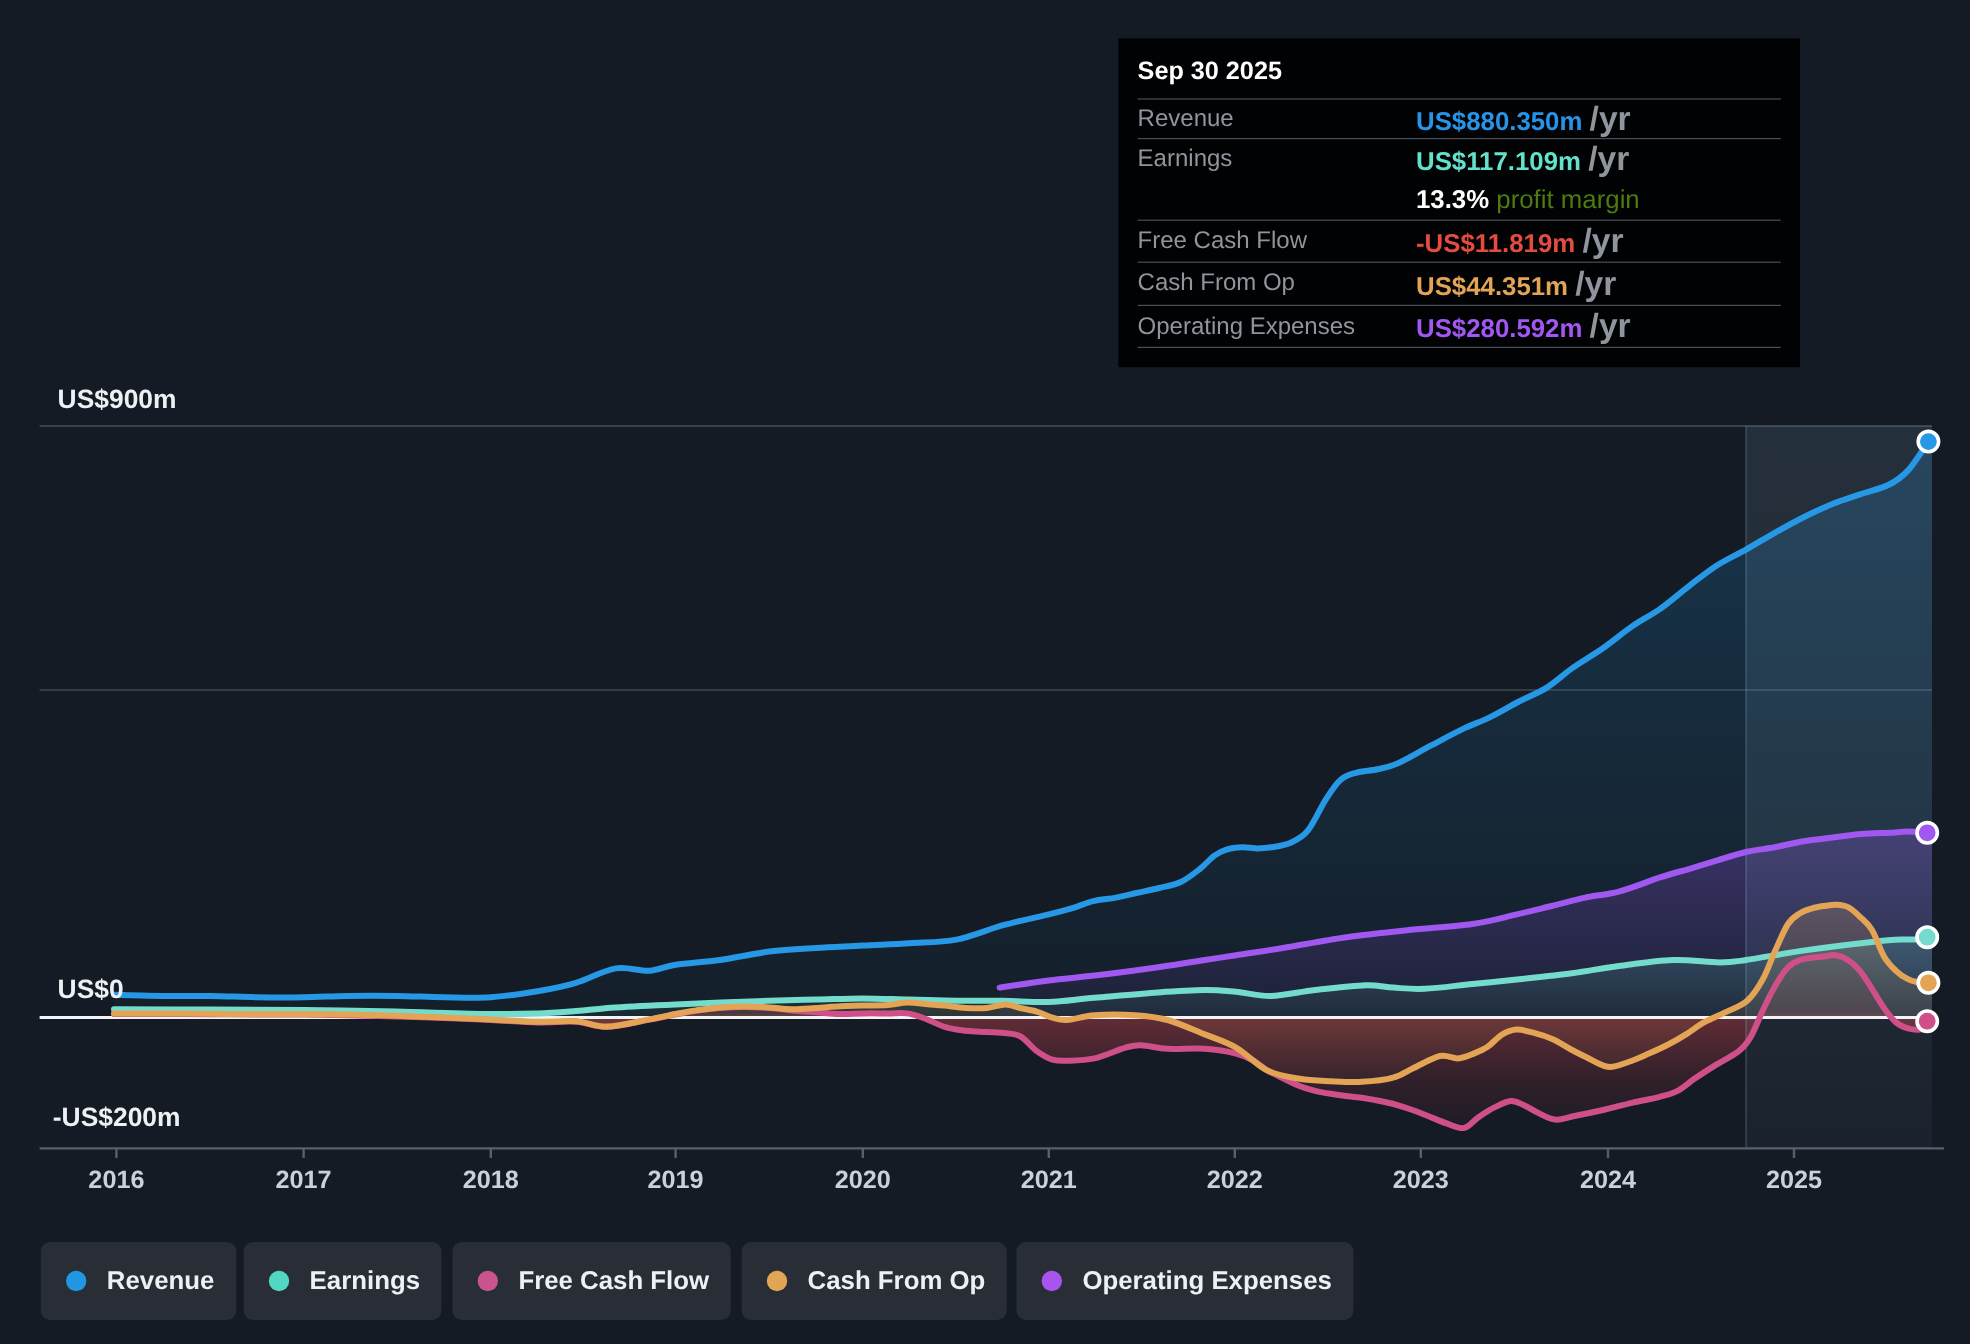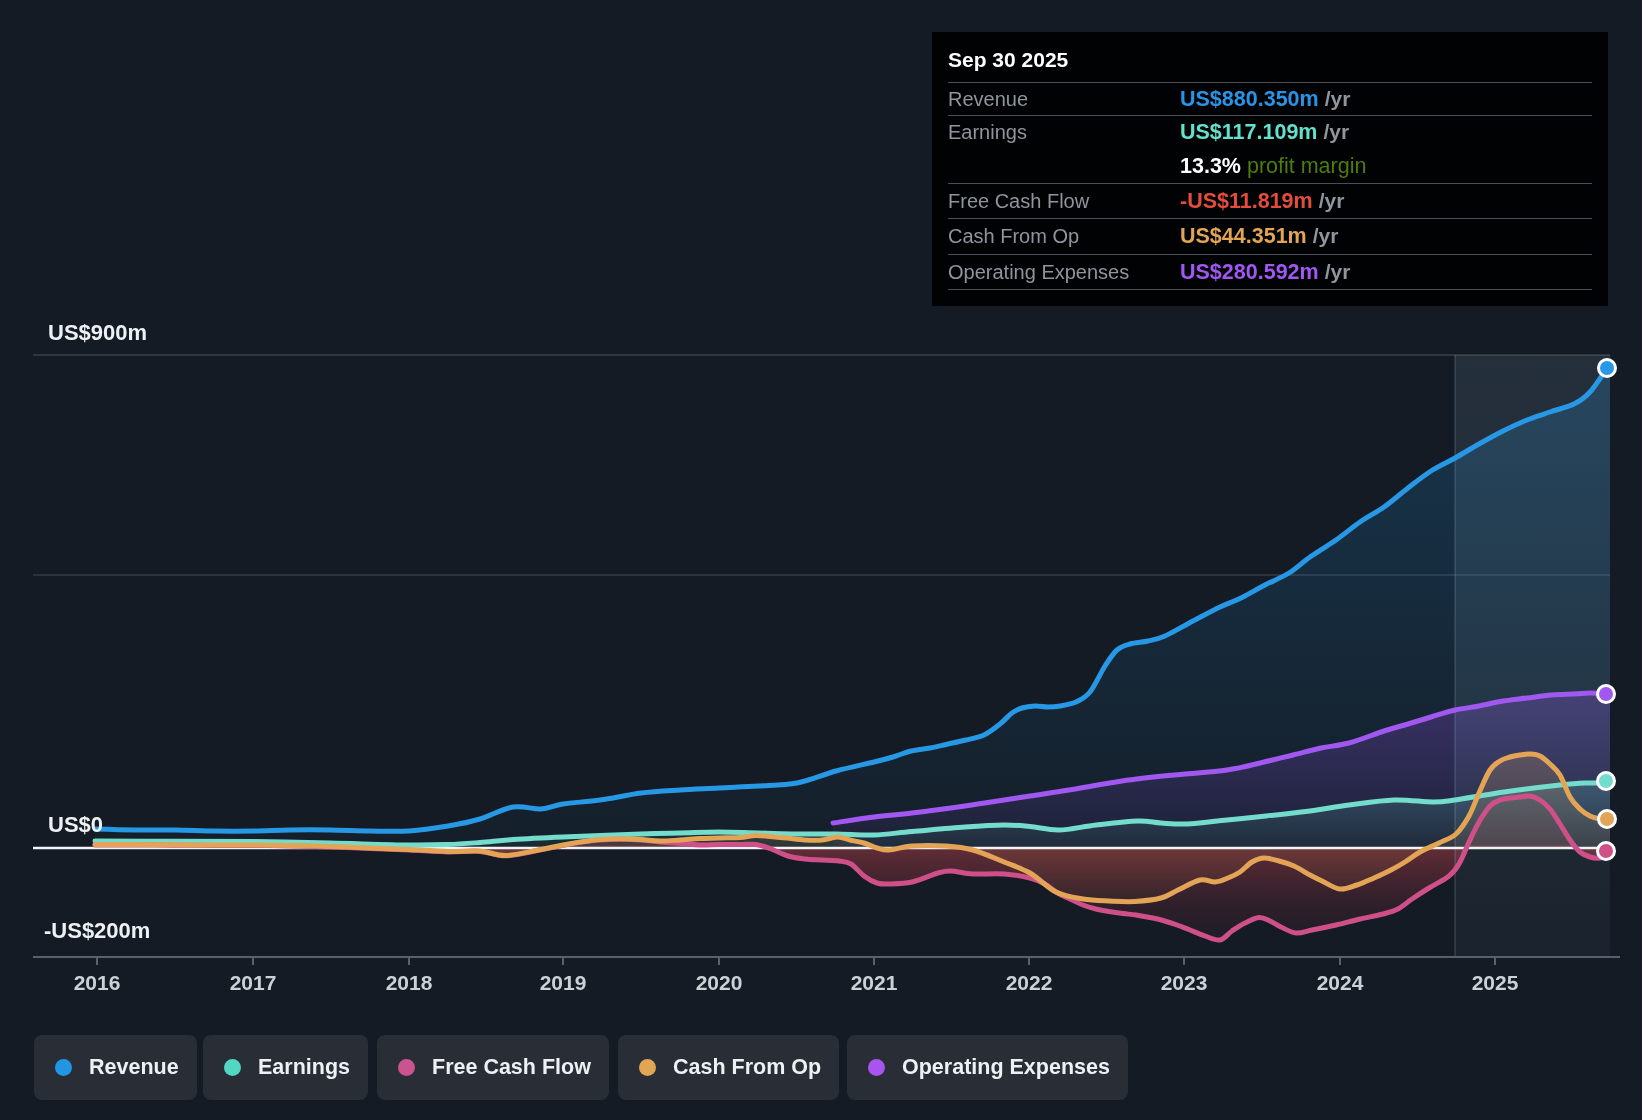--- a/index.html
+++ b/index.html
@@ -1,26 +1,26 @@
 <!DOCTYPE html>
 <html><head>
 <meta charset="utf-8">
 <style>
 * { margin:0; padding:0; box-sizing:border-box; }
 html,body { width:1642px; height:1120px; background:#141b24; overflow:hidden;
   font-family:"Liberation Sans", sans-serif; }
 #chart { position:absolute; left:0; top:0; }
-#tip { position:absolute; left:932px; top:32px; width:676px; height:274px;
+#tip { position:absolute; left:932px; top:32px; width:568px; height:274px;
   background:#000204; padding:0 16px; }
 #tip .title { color:#ffffff; font-size:21px; font-weight:700; padding:16px 0 10px 0; }
 #tip .row { display:flex; border-top:1px solid #4a4f55; align-items:center; }
 #tip .row.h35 { height:35px; }
 #tip .lab { color:#8f959d; font-size:20px; width:232px; flex:none; }
 #tip .val { font-size:21.5px; font-weight:700; }
-#tip .yr { color:#8f959d; font-size:21px; font-weight:700;margin-top:45px; }
+#tip .yr { color:#8f959d; font-size:28px; font-weight:700;margin-top:45px; }
 .legend { position:absolute; top:1035px; height:65px; background:#282d36;
   border-radius:8px; display:flex; align-items:center; color:#eef1f4;
   font-size:21.5px; font-weight:700; }
 .legend .dot { width:17px; height:17px; border-radius:50%; margin-left:21px;
   margin-right:17px; flex:none; }
 .legend .txt { margin-right:18px; white-space:nowrap; }
 </style>
 </head>
 <body>
 <div id="chart"><svg width="1642" height="1120" viewBox="0 0 1642 1120" font-family="Liberation Sans, sans-serif">

